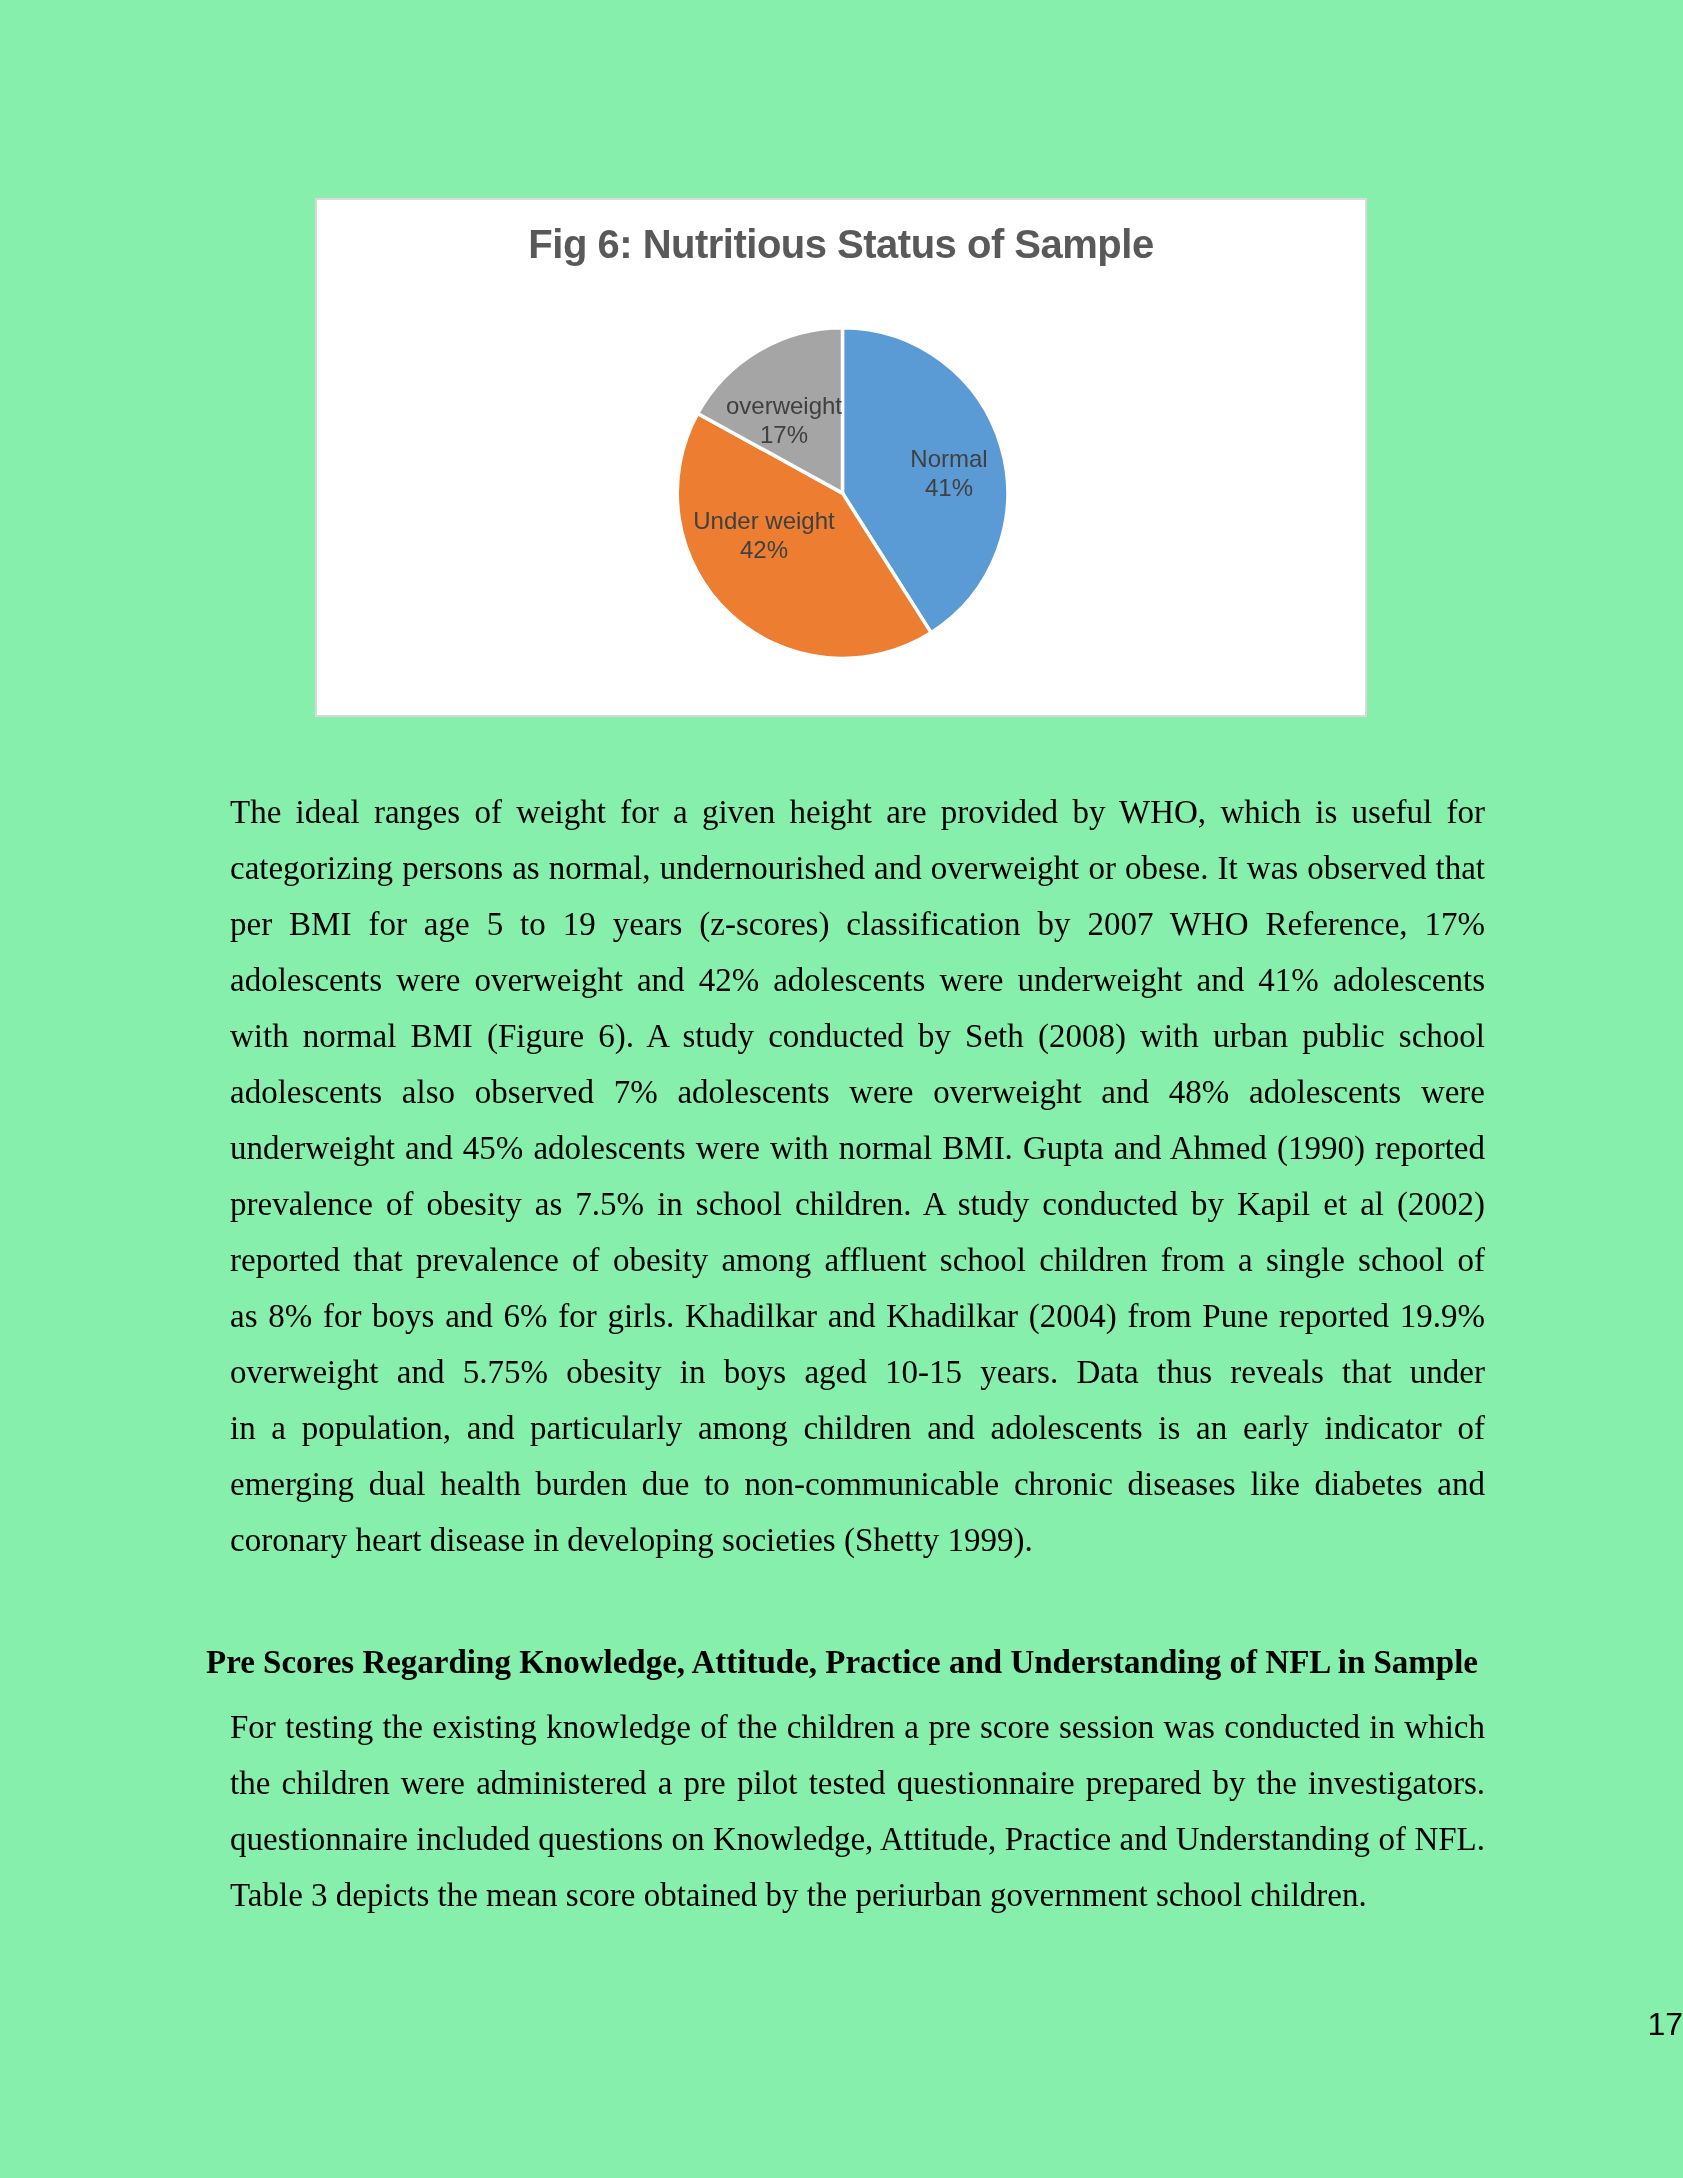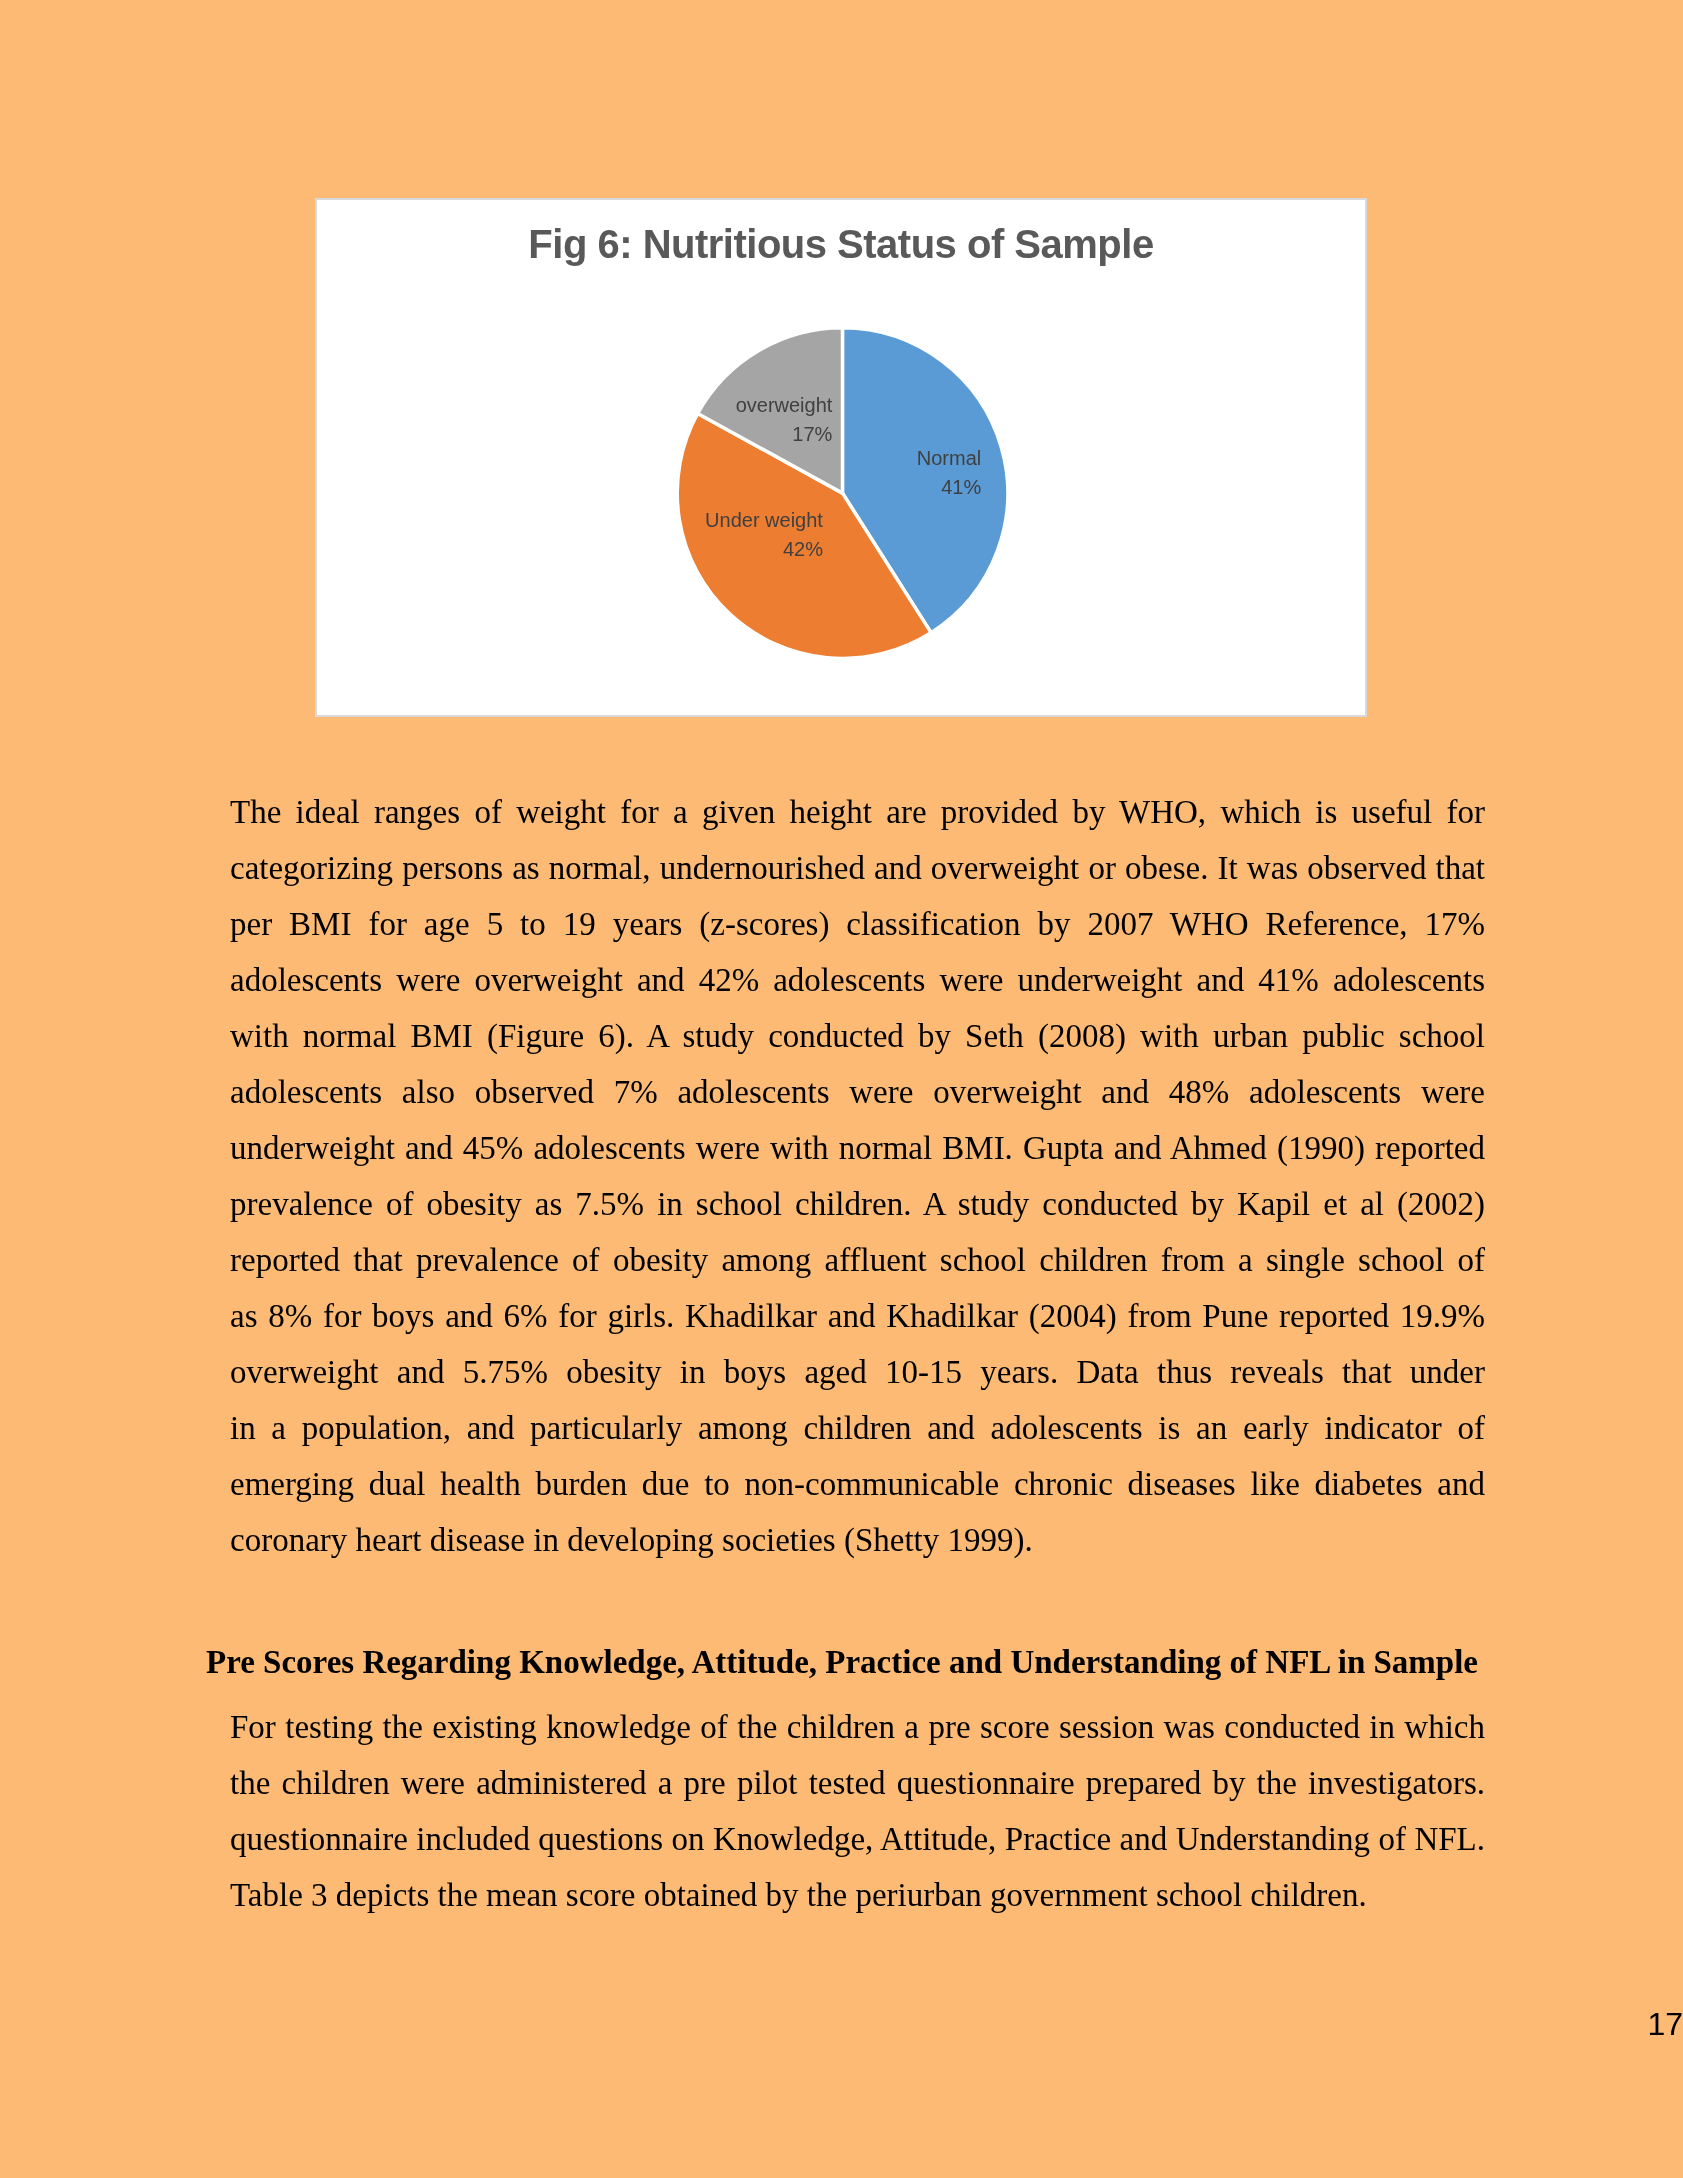--- a/index.html
+++ b/index.html
@@ -1,34 +1,34 @@
 <!DOCTYPE html>
 <html><head>
 <meta charset="utf-8">
 <style>
   html,body{margin:0;padding:0;background:#888;}
   .page{
-    position:relative;width:1683px;height:2178px;background:#fdba74;
+    position:relative;width:1683px;height:2178px;background:#86efac;
     font-family:"Liberation Serif",serif;color:#000;overflow:hidden;
   }
   
   .chart-frame{
     position:absolute;left:315px;top:198px;width:1052px;height:519px;
     border:2px solid #d9d9d9;background:#ffffff;box-sizing:border-box;
   }
   .chart-title{
     position:absolute;top:22px;left:0;width:100%;text-align:center;
     font-family:"Liberation Sans",sans-serif;font-weight:bold;
     font-size:40px;line-height:1.1;color:#595959;letter-spacing:-0.5px;
   }
   .pie-svg{position:absolute;left:0;top:0;width:100%;height:100%;}
   .pie-label{
     position:absolute;transform:translate(-50%,-50%);
-    font-family:"Liberation Sans",sans-serif;font-size:20px;line-height:29px;
-    color:#404040;text-align:right;white-space:nowrap;
+    font-family:"Liberation Sans",sans-serif;font-size:24px;line-height:29px;
+    color:#404040;text-align:center;white-space:nowrap;
   }
   
   .para{position:absolute;left:198px;width:1287px;font-size:33px;}
   .tline{
     height:56px;line-height:56px;white-space:normal;
     text-align:justify;text-align-last:justify;overflow:hidden;margin-left:32px;
   }
   .tline.last{text-align-last:left;}
   .heading{
     position:absolute;left:198px;width:1287px;top:1634px;

